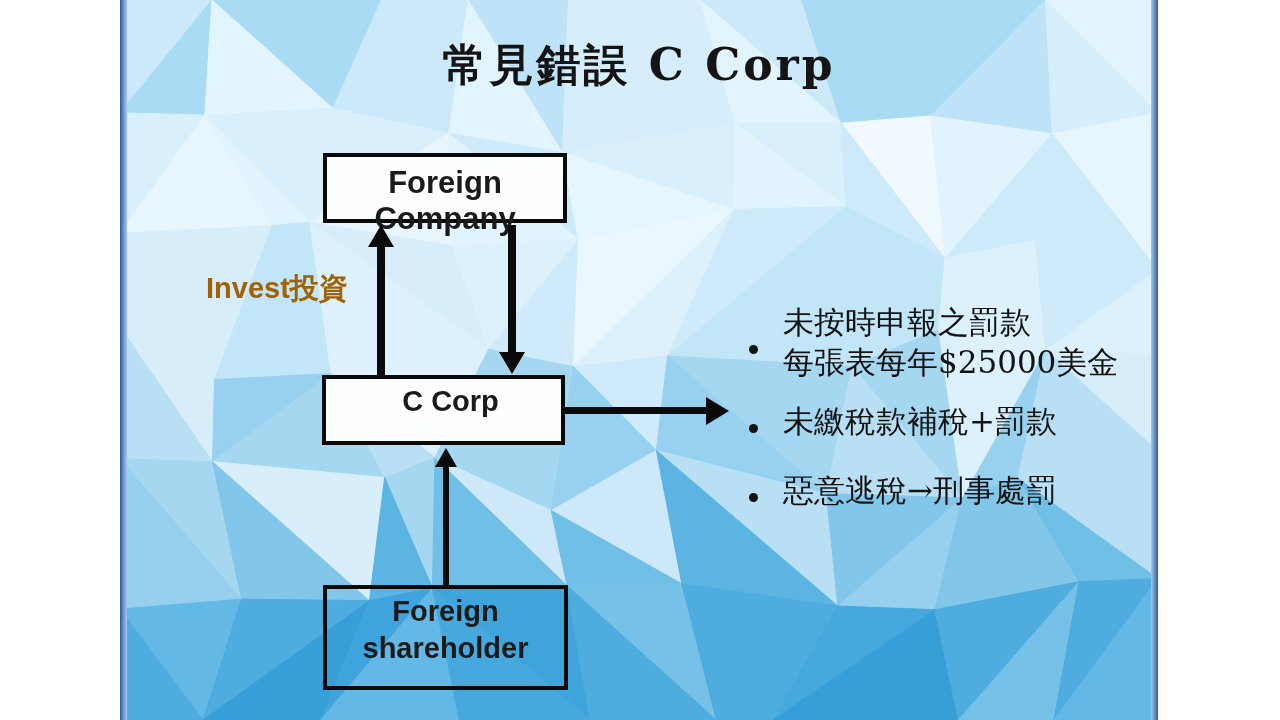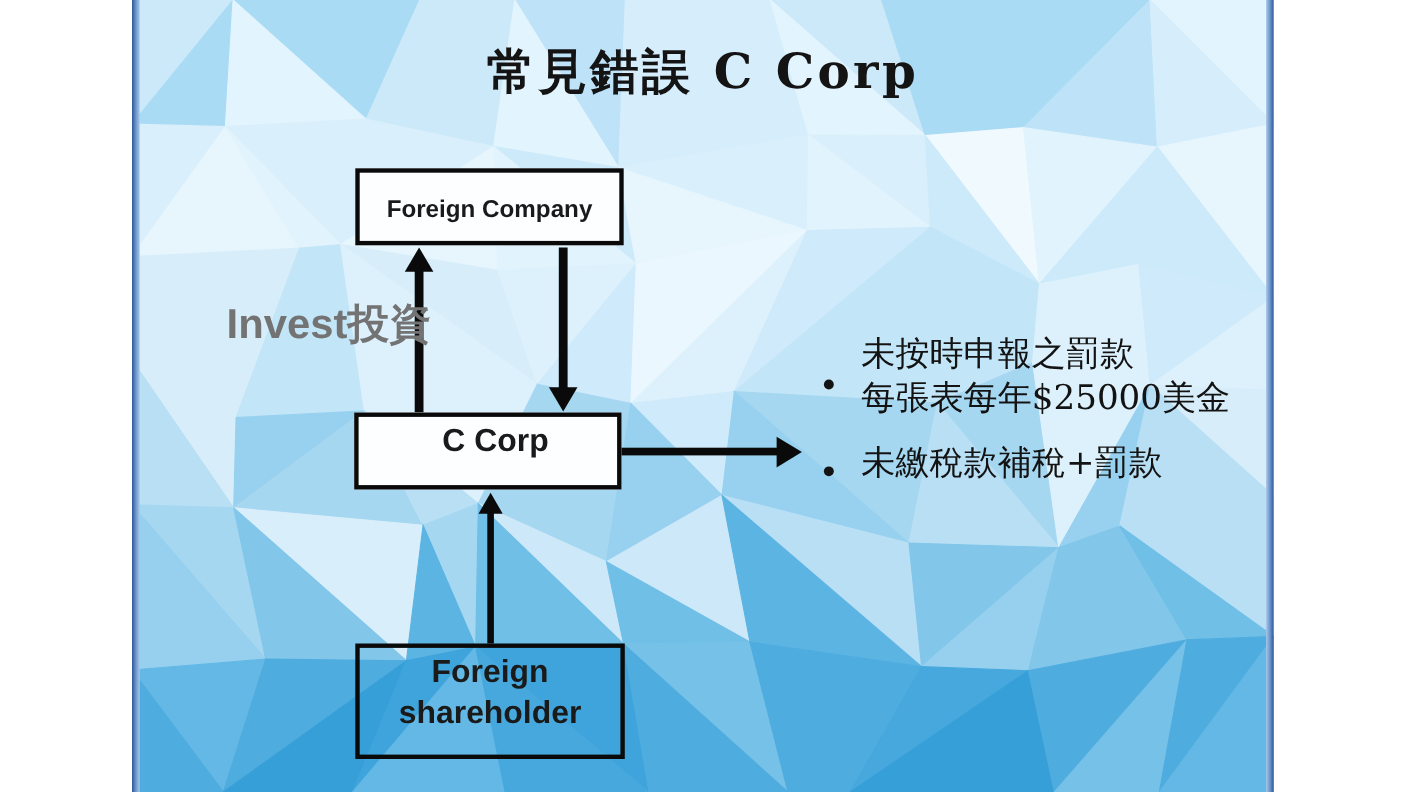--- a/index.html
+++ b/index.html
@@ -15,37 +15,37 @@
       background:linear-gradient(to left, var(--frame-outer,#2e5697), var(--frame-mid,#6b96cc), var(--frame-inner,#aac6e8)); }
 
   .title { position:absolute; left:0; right:0; top:36px; text-align:center;
            font-family:"DejaVu Serif", serif; font-weight:600; font-size:44px;
            letter-spacing:3px; color:var(--text,#141414); }
 
   .box { position:absolute; border:4px solid var(--box-border,#0a0a0a);
          display:flex; flex-direction:column; align-items:center;
          font-weight:bold; color:#1a1a1a; text-align:center; }
   .box-fc { left:203px; top:153px; width:244px; height:70px;
-            background:var(--box-fill,#fcfeff); font-size:22px; padding-top:20px; }
+            background:var(--box-fill,#fcfeff); font-size:31px; padding-top:8px; }
   .box-cc { left:202px; top:375px; width:243px; height:70px;
             background:var(--box-fill,#fcfeff); font-size:29px; padding-top:6px;padding-left:14px; }
   .box-fs { left:203px; top:585px; width:245px; height:105px;
             background:transparent; font-size:29px; line-height:37px; padding-top:4px; }
 
   .arrow-line { position:absolute; background:var(--arrow,#0a0a0a); }
   .head { position:absolute; width:0; height:0; }
   .head-up    { border-left:13px solid transparent; border-right:13px solid transparent;
                 border-bottom:22px solid var(--arrow,#0a0a0a); }
   .head-down  { border-left:13px solid transparent; border-right:13px solid transparent;
                 border-top:22px solid var(--arrow,#0a0a0a); }
   .head-right { border-top:14px solid transparent; border-bottom:14px solid transparent;
                 border-left:23px solid var(--arrow,#0a0a0a); }
   .head-up.small { border-left-width:11px; border-right-width:11px; border-bottom-width:19px; }
 
-  .arrow-label { position:absolute; font-weight:bold; font-size:38px; color:#737373; white-space:nowrap; }
+  .arrow-label { position:absolute; font-weight:bold; font-size:29px; color:#a16207; white-space:nowrap; }
   .lbl-invest   { left:86px;  top:269px; }
   .lbl-dividend { left:406px; top:268px; }
 
   .bullet { position:absolute; display:flex; align-items:center;
             font-family:"DejaVu Serif", serif; font-size:31px; line-height:40px;
             color:#131313; white-space:nowrap; }
   .bullet .dot { flex:0 0 auto; width:9px; height:9px; border-radius:50%;
                  background:#131313; margin:15px 25px 0 0; }
   .b1 { left:629px; top:302px; }
   .b2 { left:629px; top:401px; }
@@ -207,15 +207,21 @@
       </div>
     </div>
 
     <div class="bullet b2">
       <span class="dot"></span>
       <div>
         <div>未繳稅款補稅+罰款</div>
       </div>
     </div>
 
+    <div class="bullet b3">
+      <span class="dot"></span>
+      <div>
+        <div>惡意逃稅→刑事處罰</div>
+      </div>
+    </div>
 
   </div>
 </div>
 
 </body></html>

